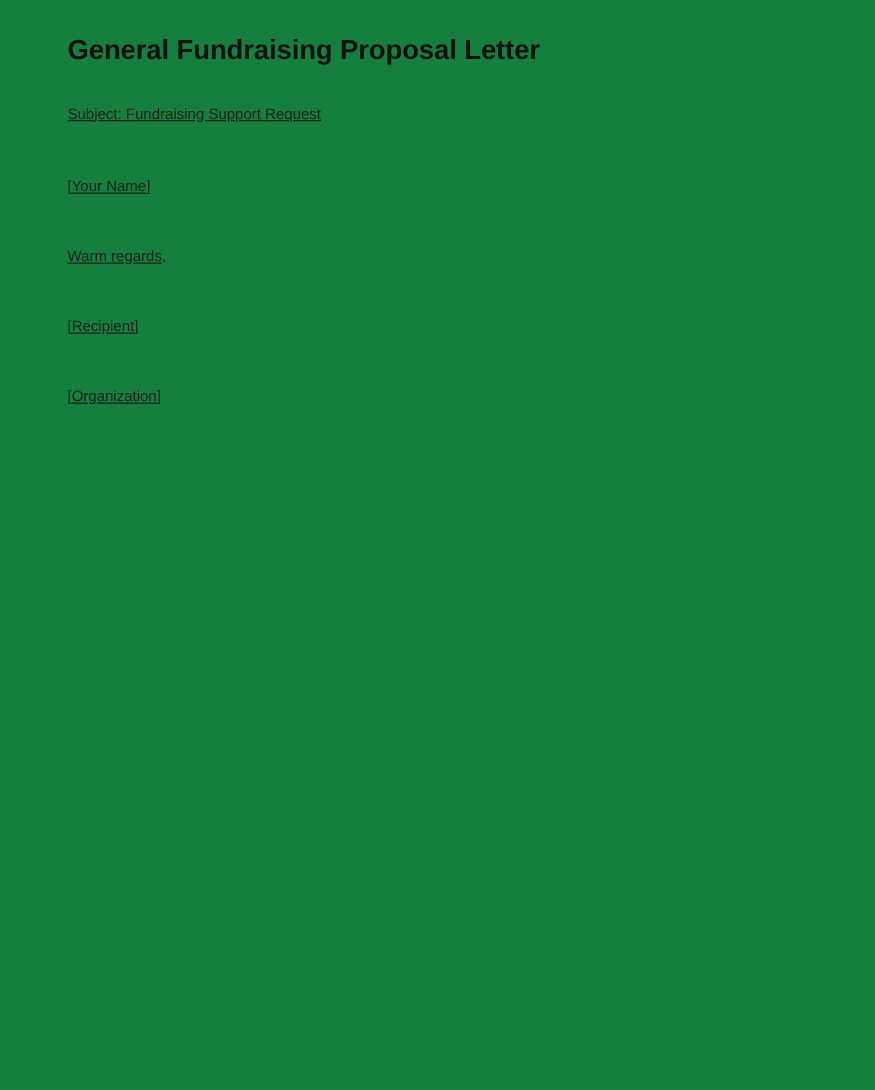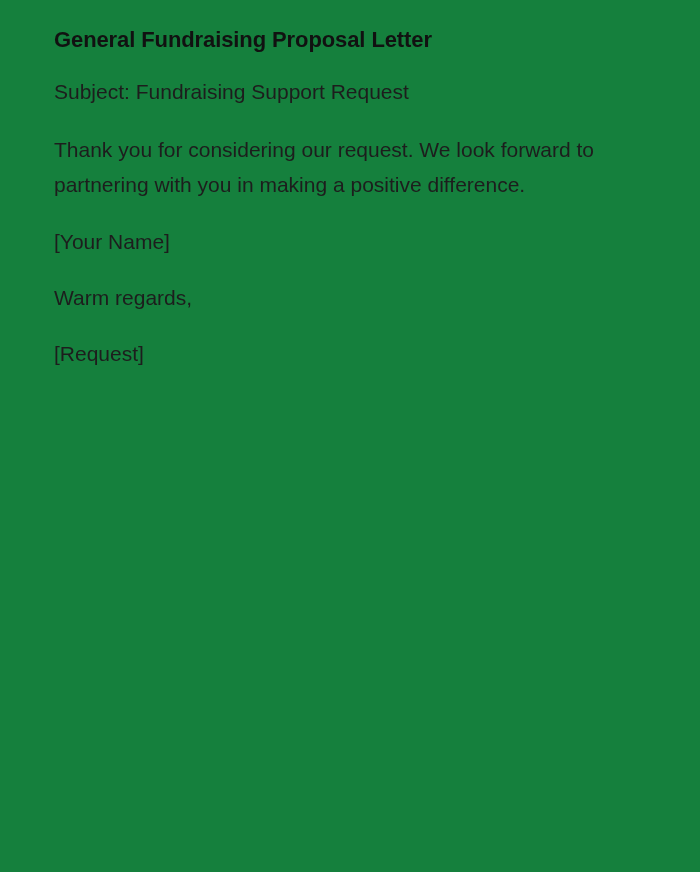--- a/index.html
+++ b/index.html
@@ -26,25 +26,26 @@
     font-weight: 700;
     line-height: 1.25;
     letter-spacing: -0.1px;
     color: #111111;
     margin: 0 0 20px 0;
   }
   .letter-body {
     max-width: 600px;
   }
   .para {
-    font-size: 21px;
+    font-size: 12px;
     line-height: 35px;
     color: #1d1d1d;
     margin: 0 0 22px 0;
     white-space: pre-wrap;
+    text-decoration: underline;
   }
   .para:last-child {
     margin-bottom: 0;
   }
   .para-subject {
     margin-bottom: 23px;
   }
   .para-short {
     margin-bottom: 21px;
   }
@@ -56,23 +57,23 @@
 
   <h1 class="letter-title">General Fundraising Proposal Letter</h1>
 
   <div class="letter-body">
 
     <p class="para para-subject">Subject: Fundraising Support Request</p>
 
 
 
 
-    <p class="para">Thank you for considering our request. We look forward to partnering with you in making a positive difference.</p>
 
     <p class="para para-short">[Your Name]</p>
 
     <p class="para para-short">Warm regards,</p>
 
-    <p class="para para-short">[Request]</p>
+    <p class="para para-short">[Recipient]</p>
 
+    <p class="para para-short">[Organization]</p>
 
   </div>
 </div>
 
 </body></html>

